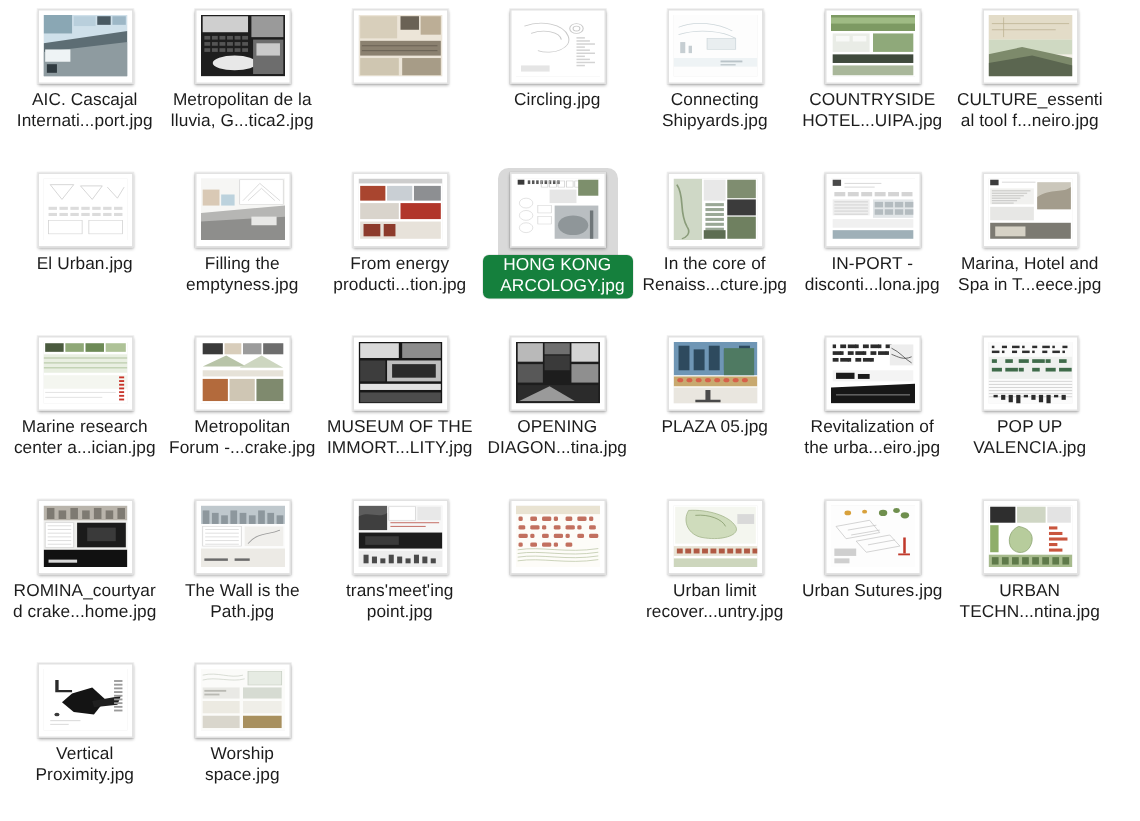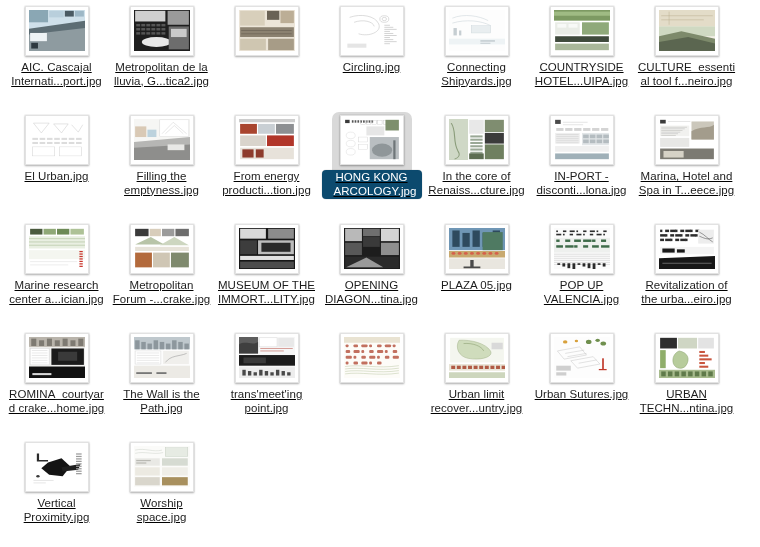--- a/index.html
+++ b/index.html
@@ -9,21 +9,20 @@
     background: #ffffff;
     font-family: "Liberation Sans", sans-serif;
     -webkit-font-smoothing: antialiased;
     overflow: hidden;
   }
   #icon-view {
     position: relative;
     width: 760px;
     height: 547px;
     background: #ffffff;
-    text-decoration: underline;
   }
   .grid {
     display: grid;
     grid-template-columns: repeat(7, 105px);
     grid-auto-rows: 109px;
     padding-left: 4px;
     padding-top: 2px;
   }
   .cell {
     position: relative;
@@ -82,21 +81,21 @@
     font-size: 11.5px;
     line-height: 13.5px;
     color: #1c1c1c;
     letter-spacing: 0.005em;
     white-space: pre-line;
     z-index: 1;
     padding: 0 1px;
     border-radius: 4px;
   }
   .cell.selected .label {
-    background: #0c4a6e;
+    background: #15803d;
     color: #ffffff;
     padding: 1px 12px;
     border-radius: 4px;
     box-shadow: 0 0 0 0.5px rgba(0,0,0,0.10);
   }
 </style>
 </head>
 <body>
 
 <div id="icon-view">
@@ -664,87 +663,20 @@
                   <circle cx="74" cy="62" r="3.5"></circle>
                   <circle cx="85" cy="62" r="3.5"></circle>
                 </g>
       <rect x="0" y="74" width="100" height="26" fill="#e9e6df"></rect>
       <path d="M38 78 h6 v18 h-6 z M26 94 h30 v4 h-30 z" fill="#4a4a4a"></path>
               </svg>
             </div>
           </div>
         </div>
         <div class="label">PLAZA 05.jpg</div>
-      </div>
-      <div class="cell">
-        <div class="icon-backdrop"></div>
-        <div class="thumb-wrap">
-          <div class="thumb">
-            <div class="thumb-inner">
-              <svg viewBox="0 0 100 100" preserveAspectRatio="none">
-                <rect width="100" height="100" fill="#fbfbfb"></rect>
-      <g fill="#2e2e2e">
-                  <rect x="4" y="6" width="3" height="4"></rect>
-                  <rect x="16" y="6" width="6" height="4"></rect>
-                  <rect x="28" y="6" width="9" height="4"></rect>
-                  <rect x="40" y="6" width="3" height="4"></rect>
-                  <rect x="52" y="6" width="6" height="4"></rect>
-                  <rect x="64" y="6" width="9" height="4"></rect>
-                  <rect x="76" y="6" width="3" height="4"></rect>
-                  <rect x="88" y="6" width="6" height="4"></rect>
-                  <rect x="4" y="14" width="9" height="4"></rect>
-                  <rect x="16" y="14" width="3" height="4"></rect>
-                  <rect x="28" y="14" width="6" height="4"></rect>
-                  <rect x="40" y="14" width="9" height="4"></rect>
-                  <rect x="52" y="14" width="3" height="4"></rect>
-                  <rect x="64" y="14" width="6" height="4"></rect>
-                  <rect x="76" y="14" width="9" height="4"></rect>
-                  <rect x="88" y="14" width="3" height="4"></rect>
-                </g>
-      <rect x="0" y="24" width="100" height="36" fill="#eef0ee"></rect>
-      <g fill="#3f6b4a">
-                  <rect x="4" y="28" width="6" height="6"></rect>
-                  <rect x="20" y="28" width="9" height="6"></rect>
-                  <rect x="36" y="28" width="12" height="6"></rect>
-                  <rect x="52" y="28" width="15" height="6"></rect>
-                  <rect x="68" y="28" width="6" height="6"></rect>
-                  <rect x="84" y="28" width="9" height="6"></rect>
-                  <rect x="4" y="42" width="12" height="6"></rect>
-                  <rect x="20" y="42" width="15" height="6"></rect>
-                  <rect x="36" y="42" width="6" height="6"></rect>
-                  <rect x="52" y="42" width="9" height="6"></rect>
-                  <rect x="68" y="42" width="12" height="6"></rect>
-                  <rect x="84" y="42" width="15" height="6"></rect>
-                </g>
-      <g stroke="#b9b9b9" stroke-width="0.8" fill="none">
-                  <path d="M0 64 H100"></path>
-                  <path d="M0 69 H100"></path>
-                  <path d="M0 74 H100"></path>
-                  <path d="M0 79 H100"></path>
-                  <path d="M0 84 H100"></path>
-                  <path d="M0 89 H100"></path>
-                </g>
-      <g fill="#2b2b2b">
-                  <rect x="6" y="86" width="5" height="4"></rect>
-                  <rect x="15" y="86" width="5" height="8"></rect>
-                  <rect x="24" y="86" width="5" height="12"></rect>
-                  <rect x="33" y="86" width="5" height="16"></rect>
-                  <rect x="42" y="86" width="5" height="4"></rect>
-                  <rect x="51" y="86" width="5" height="8"></rect>
-                  <rect x="60" y="86" width="5" height="12"></rect>
-                  <rect x="69" y="86" width="5" height="16"></rect>
-                  <rect x="78" y="86" width="5" height="4"></rect>
-                  <rect x="87" y="86" width="5" height="8"></rect>
-                </g>
-              </svg>
-            </div>
-          </div>
-        </div>
-        <div class="label">POP UP
-VALENCIA.jpg</div>
       </div>
       <div class="cell">
         <div class="icon-backdrop"></div>
         <div class="thumb-wrap">
           <div class="thumb">
             <div class="thumb-inner">
               <svg viewBox="0 0 100 100" preserveAspectRatio="none">
                 <rect width="100" height="100" fill="#ffffff"></rect>
       <g fill="#2c2c2c">
                   <rect x="2" y="4" width="4" height="6"></rect>
@@ -783,20 +715,87 @@
       <path d="M0 74 L100 68 L100 100 L0 100 Z" fill="#171717"></path>
       <g stroke="#ffffff" stroke-width="0.7" fill="none">
                   <path d="M6 86 H94"></path>
                 </g>
               </svg>
             </div>
           </div>
         </div>
         <div class="label">Revitalization of
 the urba...eiro.jpg</div>
+      </div>
+      <div class="cell">
+        <div class="icon-backdrop"></div>
+        <div class="thumb-wrap">
+          <div class="thumb">
+            <div class="thumb-inner">
+              <svg viewBox="0 0 100 100" preserveAspectRatio="none">
+                <rect width="100" height="100" fill="#fbfbfb"></rect>
+      <g fill="#2e2e2e">
+                  <rect x="4" y="6" width="3" height="4"></rect>
+                  <rect x="16" y="6" width="6" height="4"></rect>
+                  <rect x="28" y="6" width="9" height="4"></rect>
+                  <rect x="40" y="6" width="3" height="4"></rect>
+                  <rect x="52" y="6" width="6" height="4"></rect>
+                  <rect x="64" y="6" width="9" height="4"></rect>
+                  <rect x="76" y="6" width="3" height="4"></rect>
+                  <rect x="88" y="6" width="6" height="4"></rect>
+                  <rect x="4" y="14" width="9" height="4"></rect>
+                  <rect x="16" y="14" width="3" height="4"></rect>
+                  <rect x="28" y="14" width="6" height="4"></rect>
+                  <rect x="40" y="14" width="9" height="4"></rect>
+                  <rect x="52" y="14" width="3" height="4"></rect>
+                  <rect x="64" y="14" width="6" height="4"></rect>
+                  <rect x="76" y="14" width="9" height="4"></rect>
+                  <rect x="88" y="14" width="3" height="4"></rect>
+                </g>
+      <rect x="0" y="24" width="100" height="36" fill="#eef0ee"></rect>
+      <g fill="#3f6b4a">
+                  <rect x="4" y="28" width="6" height="6"></rect>
+                  <rect x="20" y="28" width="9" height="6"></rect>
+                  <rect x="36" y="28" width="12" height="6"></rect>
+                  <rect x="52" y="28" width="15" height="6"></rect>
+                  <rect x="68" y="28" width="6" height="6"></rect>
+                  <rect x="84" y="28" width="9" height="6"></rect>
+                  <rect x="4" y="42" width="12" height="6"></rect>
+                  <rect x="20" y="42" width="15" height="6"></rect>
+                  <rect x="36" y="42" width="6" height="6"></rect>
+                  <rect x="52" y="42" width="9" height="6"></rect>
+                  <rect x="68" y="42" width="12" height="6"></rect>
+                  <rect x="84" y="42" width="15" height="6"></rect>
+                </g>
+      <g stroke="#b9b9b9" stroke-width="0.8" fill="none">
+                  <path d="M0 64 H100"></path>
+                  <path d="M0 69 H100"></path>
+                  <path d="M0 74 H100"></path>
+                  <path d="M0 79 H100"></path>
+                  <path d="M0 84 H100"></path>
+                  <path d="M0 89 H100"></path>
+                </g>
+      <g fill="#2b2b2b">
+                  <rect x="6" y="86" width="5" height="4"></rect>
+                  <rect x="15" y="86" width="5" height="8"></rect>
+                  <rect x="24" y="86" width="5" height="12"></rect>
+                  <rect x="33" y="86" width="5" height="16"></rect>
+                  <rect x="42" y="86" width="5" height="4"></rect>
+                  <rect x="51" y="86" width="5" height="8"></rect>
+                  <rect x="60" y="86" width="5" height="12"></rect>
+                  <rect x="69" y="86" width="5" height="16"></rect>
+                  <rect x="78" y="86" width="5" height="4"></rect>
+                  <rect x="87" y="86" width="5" height="8"></rect>
+                </g>
+              </svg>
+            </div>
+          </div>
+        </div>
+        <div class="label">POP UP
+VALENCIA.jpg</div>
       </div>
       <div class="cell">
         <div class="icon-backdrop"></div>
         <div class="thumb-wrap">
           <div class="thumb">
             <div class="thumb-inner">
               <svg viewBox="0 0 100 100" preserveAspectRatio="none">
                 <rect width="100" height="100" fill="#efefed"></rect>
       <rect x="0" y="0" width="100" height="24" fill="#b9b4ab"></rect>
       <g fill="#7e7a72">

